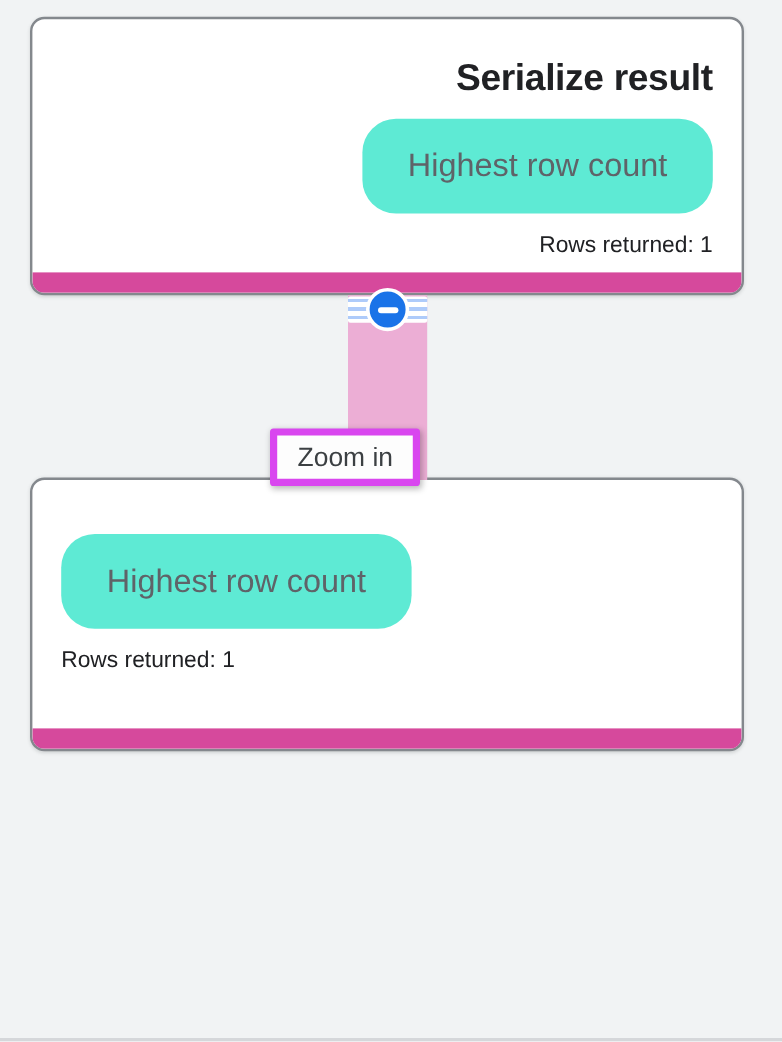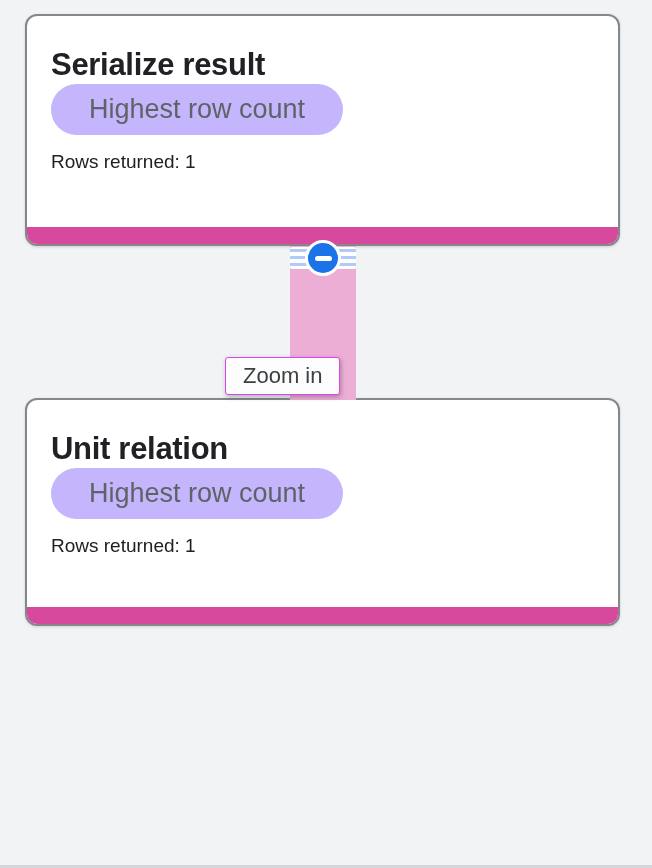--- a/index.html
+++ b/index.html
@@ -22,39 +22,40 @@
     left: 25px;
     width: 595px;
     background: #ffffff;
     border: 2px solid #84888d;
     border-radius: 12px;
     box-sizing: border-box;
     overflow: hidden;
     box-shadow: 0 1px 3px rgba(60,64,67,0.18);
     z-index: 2;
   }
-  .card-serialize { top: 14px;  height: 232px; }
+  .card-serialize { top: 14px;  height: 232px; text-align: right; }
   .card-unit      { top: 398px; height: 228px; }
 
   .card-inner { padding: 30px 24px 0 24px; }
 
   .stage-title {
     font-size: 31px;
     font-weight: 600;
     letter-spacing: -0.3px;
     color: #202124;
     line-height: 38px;
   }
   .stage-badge {
     display: inline-block;
-    background: #c4b5fd;
+    margin-top: 15px;
+    background: #5eead4;
     color: #5f6368;
     font-size: 27px;
     line-height: 31px;
-    padding: 10px 38px;
+    padding: 24px 38px;
     border-radius: 28px;
   }
   .stage-rows {
     margin-top: 11px;
     font-size: 19px;
     color: #202124;
     line-height: 32px;
   }
   .stage-highlight-bar {
     position: absolute;
@@ -120,21 +121,21 @@
   }
 
   
   .zoom-tooltip {
     position: absolute;
     left: 225px;
     top: 357px;
     height: 36px;
     padding: 0 17px;
     background: #fdfdfd;
-    border: 1px solid #d946ef;
+    border: 6px solid #d946ef;
     border-radius: 3px;
     box-shadow: 1px 2px 5px rgba(0,0,0,0.28);
     color: #3c4043;
     font-size: 22px;
     line-height: 36px;
     white-space: nowrap;
     z-index: 6;
   }
 
   
@@ -165,21 +166,20 @@
       <div><span class="stage-badge">Highest row count</span></div>
       <div class="stage-rows">Rows returned: 1</div>
     </div>
     <div class="stage-highlight-bar"></div>
   </div>
 
   <div class="zoom-tooltip">Zoom in</div>
 
   <div class="stage-card card-unit">
     <div class="card-inner">
-      <div class="stage-title">Unit relation</div>
       <div><span class="stage-badge">Highest row count</span></div>
       <div class="stage-rows">Rows returned: 1</div>
     </div>
     <div class="stage-highlight-bar"></div>
   </div>
 
   <div class="panel-bottom-border"></div>
 </div>
 
 </body></html>

